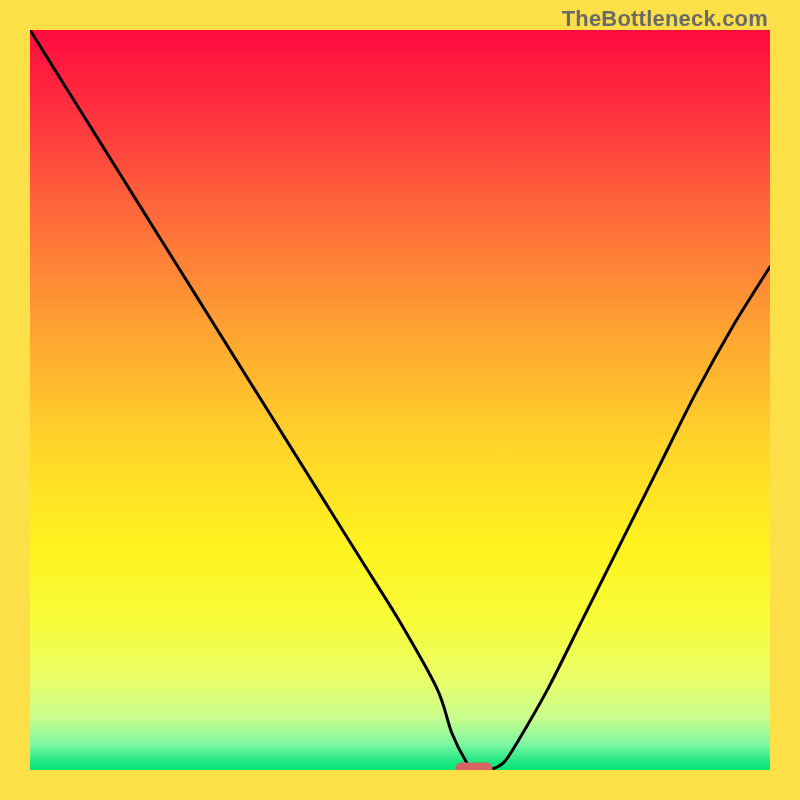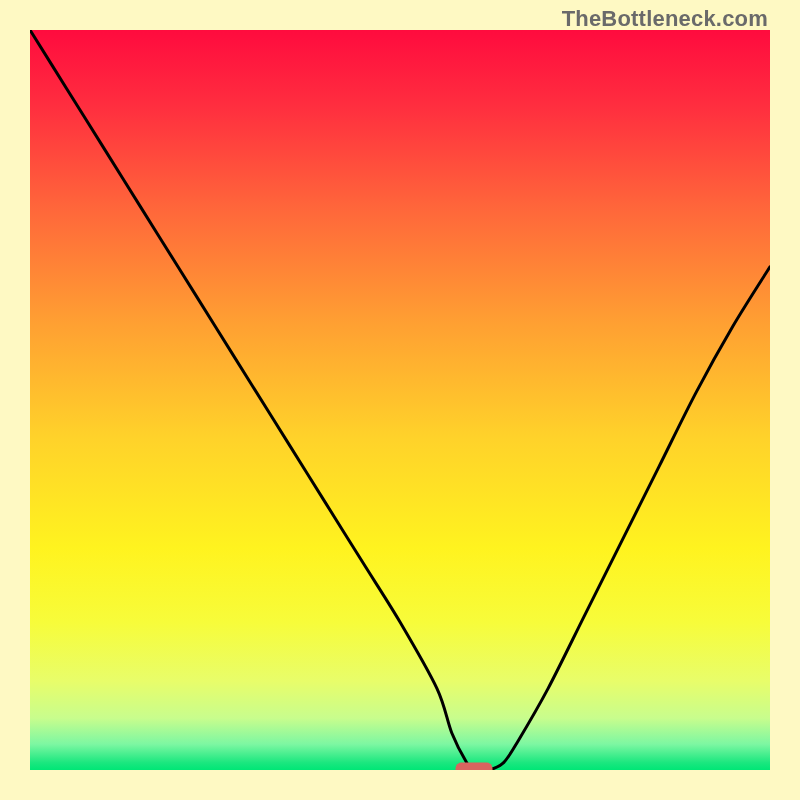--- a/index.html
+++ b/index.html
@@ -7,21 +7,21 @@
     padding: 0;
     width: 800px;
     height: 800px;
     background: #000;
     font-family: Arial, Helvetica, sans-serif;
   }
   .frame {
     position: relative;
     width: 800px;
     height: 800px;
-    background: #fef9c3;
+    background: #fde047;
   }
   .plot-area {
     position: absolute;
     left: 30px;
     top: 30px;
     width: 740px;
     height: 740px;
     overflow: hidden;
   }
   .watermark {

